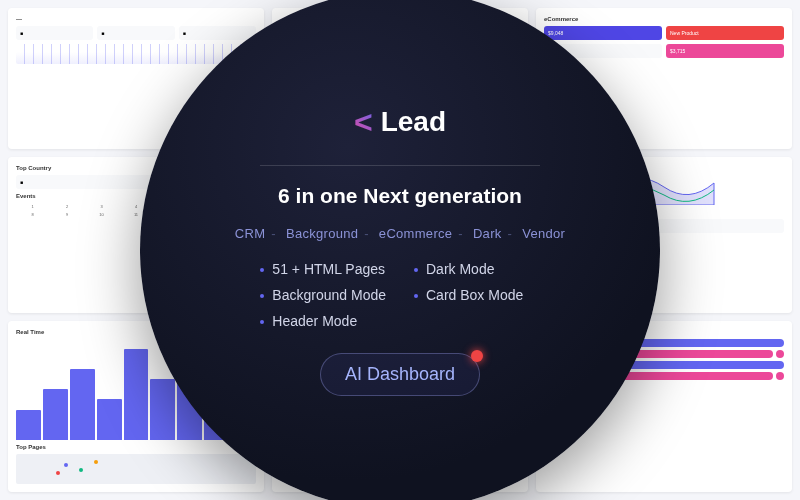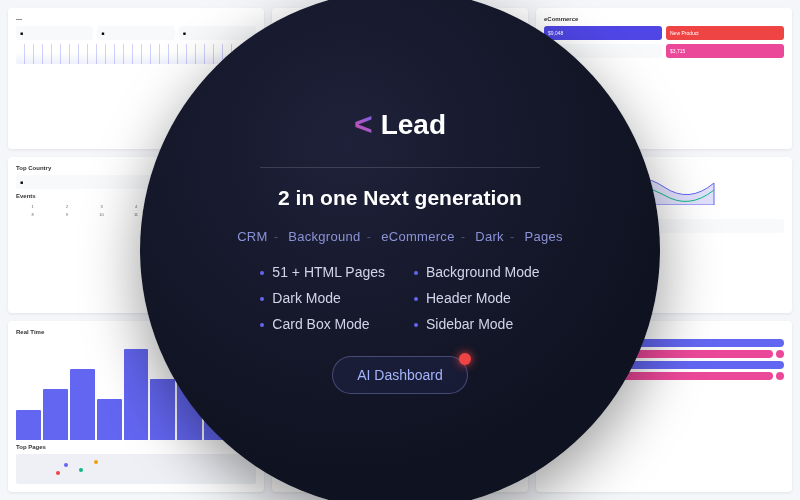--- a/index.html
+++ b/index.html
@@ -32,21 +32,21 @@
 .hero{position:absolute;top:50%;left:50%;transform:translate(-50%,-50%);width:520px;height:520px;border-radius:50%;background:radial-gradient(circle at 40% 30%,#1e2139 0%,#0f1220 70%);display:flex;flex-direction:column;align-items:center;justify-content:center;padding:40px;color:#fff;text-align:center;box-shadow:0 20px 60px rgba(0,0,0,0.4)}
 .logo{display:flex;align-items:center;gap:8px;margin-bottom:16px}
 .logo-mark{font-size:32px;font-weight:900;background:linear-gradient(135deg,#6366f1,#ec4899);-webkit-background-clip:text;-webkit-text-fill-color:transparent;transform:scaleX(-1)}
 .logo-text{font-size:28px;font-weight:700;color:#fff}
 .divider{width:280px;height:1px;background:rgba(255,255,255,0.15);margin:8px 0 16px}
 .headline{font-size:21px;font-weight:600;line-height:1.35;margin-bottom:16px;color:#fff}
 .cats{font-size:13px;color:#8b92d6;margin-bottom:20px;letter-spacing:0.3px}
 .cats .sep{color:#4a5078;margin:0 6px}
 .features{display:grid;grid-template-columns:1fr 1fr;gap:10px 28px;font-size:14px;color:#d1d5e8;margin-bottom:24px;text-align:left}
 .features div::before{content:'';display:inline-block;width:4px;height:4px;background:#6366f1;border-radius:50%;margin-right:8px;vertical-align:middle}
-.ai-btn{position:relative;padding:10px 24px;border:1px solid rgba(139,146,214,0.4);border-radius:24px;font-size:14px;color:#a5b4fc;background:rgba(99,102,241,0.08)}
+.ai-btn{position:relative;padding:10px 24px;border:1px solid rgba(139,146,214,0.4);border-radius:24px;font-size:18px;color:#a5b4fc;background:rgba(99,102,241,0.08)}
 .ai-dot{position:absolute;top:-4px;right:-4px;width:12px;height:12px;border-radius:50%;background:#ef4444;box-shadow:0 0 8px #ef4444}
 </style>
 </head>
 <body>
 
 <div class="bg-grid">
   <div class="bg-card">
     <div class="mini-title">—</div>
     <div class="mini-stats">
       <div class="mini-stat">■</div>
@@ -168,34 +168,33 @@
   </div>
 </div>
 
 <div class="hero">
   <div class="logo">
     <span class="logo-mark">&gt;</span>
     <span class="logo-text">Lead</span>
   </div>
   <div class="divider"></div>
   <div class="headline">
-    <div>2 in one Next generation</div>
+    <div>6 in one Next generation</div>
   </div>
   <div class="cats">
     <span>CRM</span><span class="sep">-</span>
     <span>Background</span><span class="sep">-</span>
     <span>eCommerce</span><span class="sep">-</span>
     <span>Dark</span><span class="sep">-</span>
-    <span>Pages</span>
+    <span>Vendor</span>
   </div>
   <div class="features">
     <div>51 + HTML Pages</div>
+    <div>Dark Mode</div>
     <div>Background Mode</div>
-    <div>Dark Mode</div>
+    <div>Card Box Mode</div>
     <div>Header Mode</div>
-    <div>Card Box Mode</div>
-    <div>Sidebar Mode</div>
   </div>
   <div class="ai-btn">
     <span>AI Dashboard</span>
     <span class="ai-dot"></span>
   </div>
 </div>
 
 </body></html>

